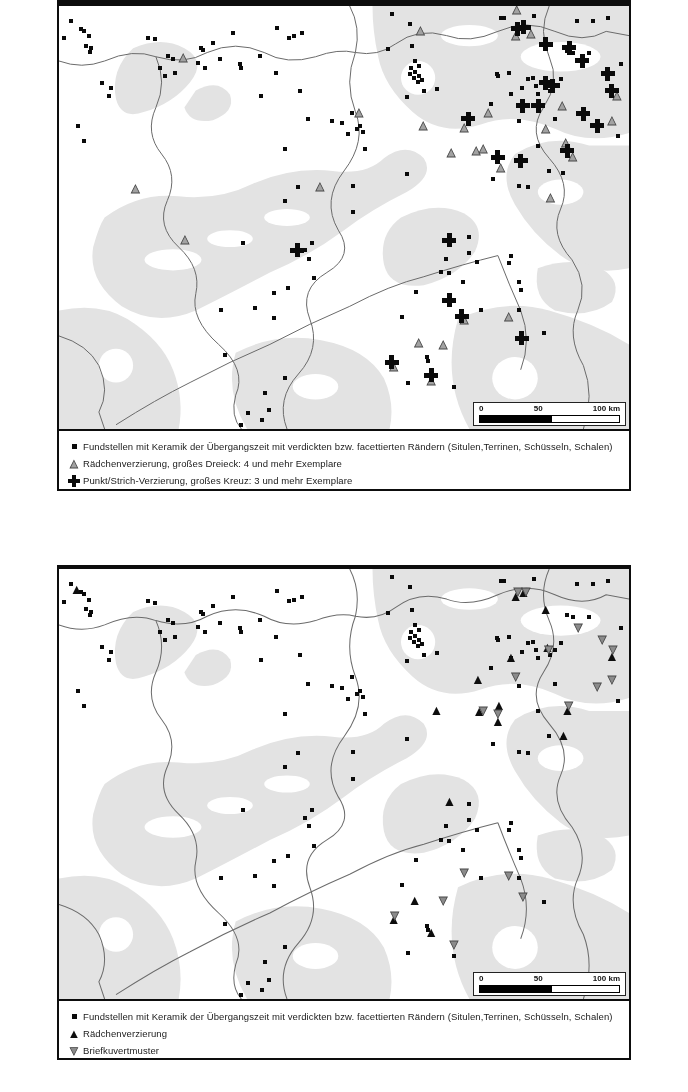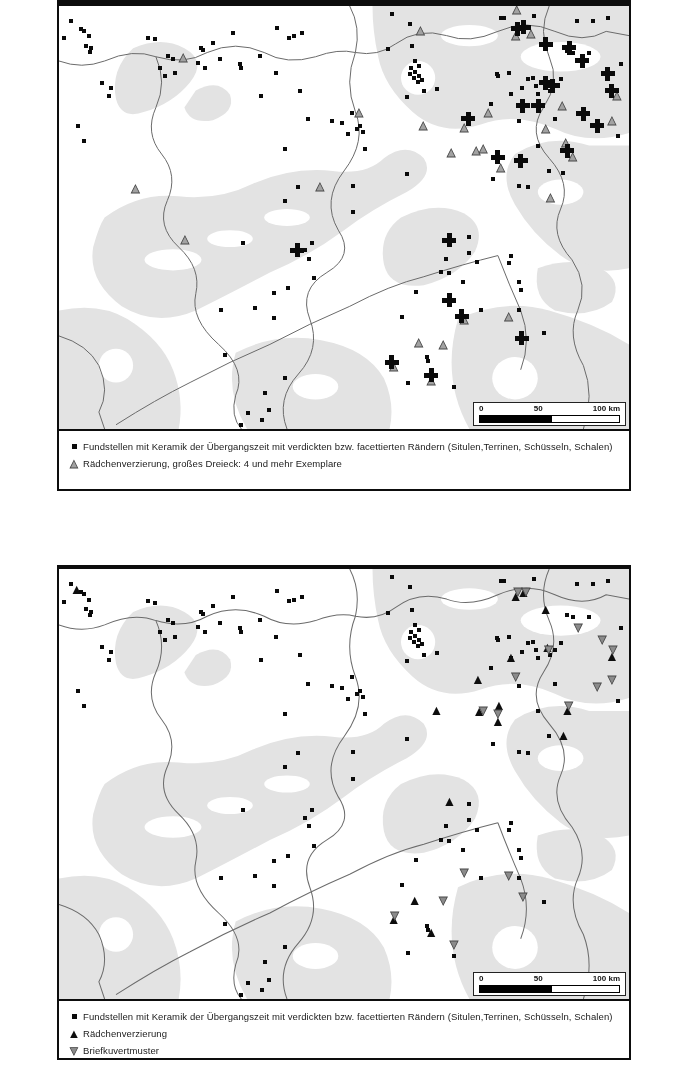--- a/index.html
+++ b/index.html
@@ -298,20 +298,26 @@
             <span class="lg-sq"></span>
           </span>
         <span class="lg-text">Fundstellen mit Keramik der Übergangszeit mit verdickten bzw. facettierten Rändern (Situlen,Terrinen, Schüsseln, Schalen)</span>
       </div>
       <div class="lg-row">
         <span class="lg-sym">
             <span class="lg-tri gray">▲</span>
           </span>
         <span class="lg-text">Rädchenverzierung, großes Dreieck: 4 und mehr Exemplare</span>
       </div>
+      <div class="lg-row">
+        <span class="lg-sym">
+            <span class="lg-cross"></span>
+          </span>
+        <span class="lg-text">Punkt/Strich-Verzierung, großes Kreuz: 3 und mehr Exemplare</span>
+      </div>
     </div>
   </div>
 
   <div class="panel" id="panel2">
     <div class="map" id="map2-area">
       <svg class="base" viewBox="0 0 100 100" preserveAspectRatio="none">
         <g fill="#e3e3e3" stroke="none">
           <path d="M55,0 L100,0 L100,30 Q93,33 87,29 Q80,25 74,28 Q67,31 62,25 Q57,19 56,12 Q55,6 55,0 Z"></path>
           <path d="M100,33 L100,62 Q93,64 88,59 Q83,54 80,47 Q77,40 80,35 Q86,30 93,33 Z"></path>
           <path d="M13,10 Q18,7 22,10 Q26,13 23,18 Q20,23 15,25 Q11,27 10,22 Q9,15 13,10 Z"></path>

